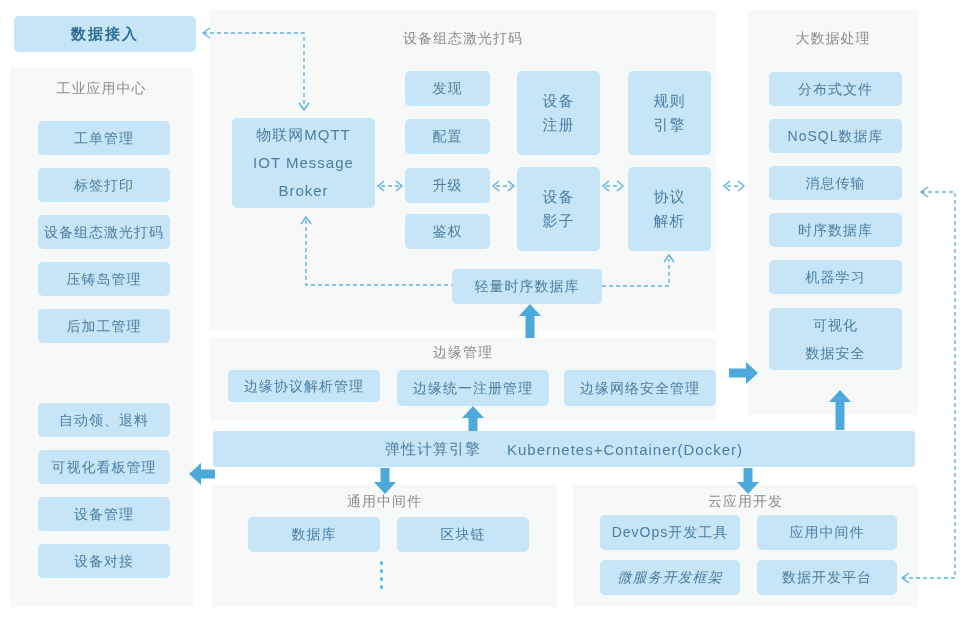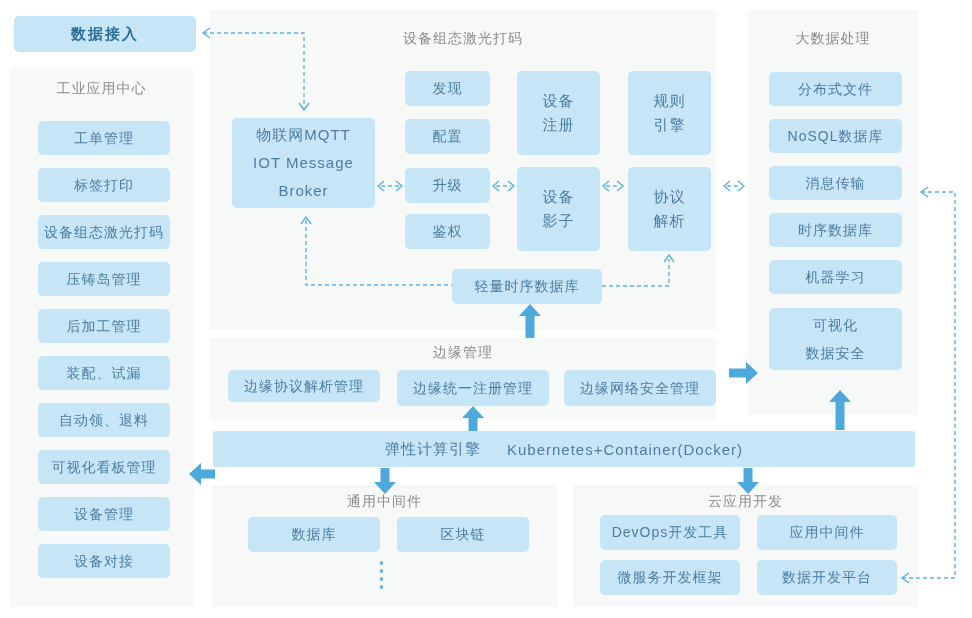--- a/index.html
+++ b/index.html
@@ -22,21 +22,20 @@
 
 <div class="access-btn">数据接入</div>
 
 <div class="panel" style="left:10px;top:68px;width:183px;height:539px;">
   <div class="sec-title" style="top:12px;">工业应用中心</div>
   <div class="box" style="left:28px;top:53px;width:132px;height:34px;">工单管理</div>
   <div class="box" style="left:28px;top:100px;width:132px;height:34px;">标签打印</div>
   <div class="box" style="left:28px;top:147px;width:132px;height:34px;">设备组态激光打码</div>
   <div class="box" style="left:28px;top:194px;width:132px;height:34px;">压铸岛管理</div>
   <div class="box" style="left:28px;top:241px;width:132px;height:34px;text-align:right;">后加工管理</div>
-  <div class="box" style="left:28px;top:288px;width:132px;height:34px;">装配、试漏</div>
   <div class="box" style="left:28px;top:335px;width:132px;height:34px;">自动领、退料</div>
   <div class="box" style="left:28px;top:382px;width:132px;height:34px;">可视化看板管理</div>
   <div class="box" style="left:28px;top:429px;width:132px;height:34px;">设备管理</div>
   <div class="box" style="left:28px;top:476px;width:132px;height:34px;">设备对接</div>
 </div>
 
 <div class="panel" style="left:210px;top:10px;width:506px;height:320px;">
   <div class="sec-title" style="top:20px;">设备组态激光打码</div>
   <div class="box broker" style="left:22px;top:108px;width:143px;height:90px;flex-direction:column;">
     <div>物联网MQTT</div>
@@ -90,21 +89,21 @@
       <i></i>
       <i></i>
       <i></i>
     </div>
 </div>
 
 <div class="panel" style="left:573px;top:485px;width:345px;height:122px;">
   <div class="sec-title" style="top:8px;">云应用开发</div>
   <div class="box" style="left:27px;top:30px;width:140px;height:35px;">DevOps开发工具</div>
   <div class="box" style="left:184px;top:30px;width:140px;height:35px;">应用中间件</div>
-  <div class="box" style="left:27px;top:75px;width:140px;height:35px;">微服务开发框架</div>
+  <div class="box" style="left:27px;top:75px;width:140px;height:35px;font-style:italic;">微服务开发框架</div>
   <div class="box" style="left:184px;top:75px;width:140px;height:35px;">数据开发平台</div>
 </div>
 
 <svg class="overlay" width="972" height="618" viewBox="0 0 972 618">
   <g>
     <path class="dash" d="M203,33 H304 V108"></path>
     <path class="chev" d="M210,28 L203,33 L210,38"></path>
     <path class="chev" d="M299,103 L304,110 L309,103"></path>
   </g>
   <g>

